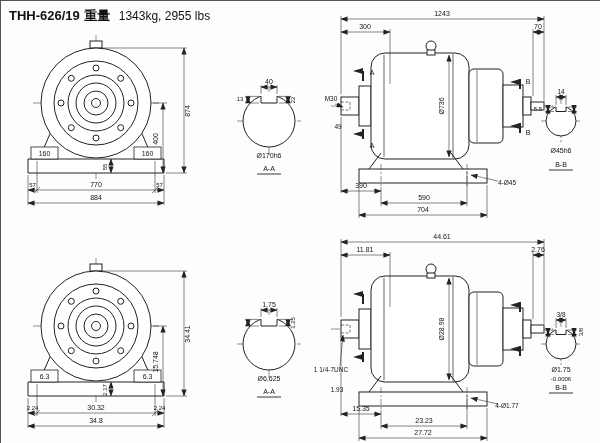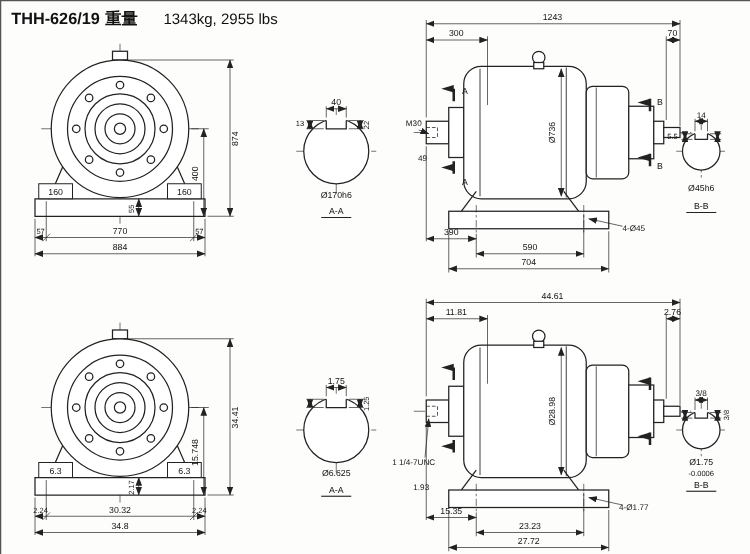--- a/index.html
+++ b/index.html
@@ -1,20 +1,20 @@
 <!DOCTYPE html>
 <html><head>
 <meta charset="utf-8">
 <style>
   html,body{margin:0;padding:0;background:#e8e8e8;}
   .page{position:relative;width:600px;height:443px;background:#fdfdfb;border:1px solid #555;
         overflow:hidden;font-family:"Liberation Sans",sans-serif;}
   .title{position:absolute;left:8px;top:5px;white-space:nowrap;color:#111;}
   .title .b{font-weight:bold;font-size:13px;margin-top:41px;}
-  .title .v{font-weight:normal;font-size:12px;margin-left:16px;}
+  .title .v{font-weight:normal;font-size:12px;margin-left:4px;}
   svg{position:absolute;left:0;top:0;}
   svg text{font-family:"Liberation Sans",sans-serif;fill:#131313;stroke:none;}
   .t{font-size:7px;text-anchor:middle;}
   .ts{font-size:6px;text-anchor:middle;}
   .tm{font-size:6.5px;text-anchor:middle;}
 </style>
 </head>
 <body>
 
 <div class="page">

